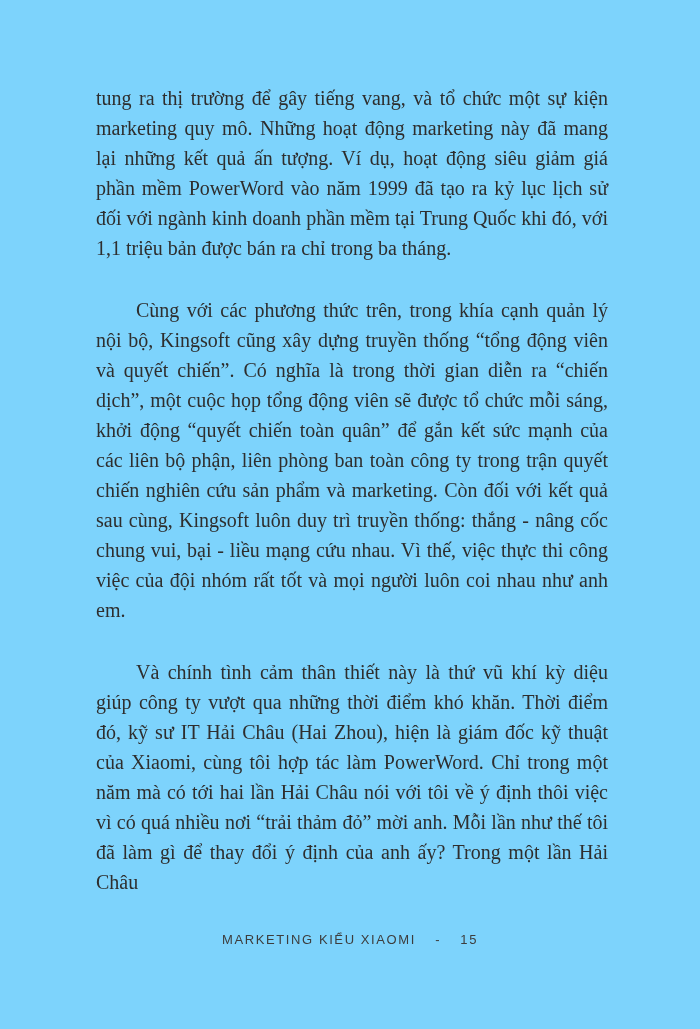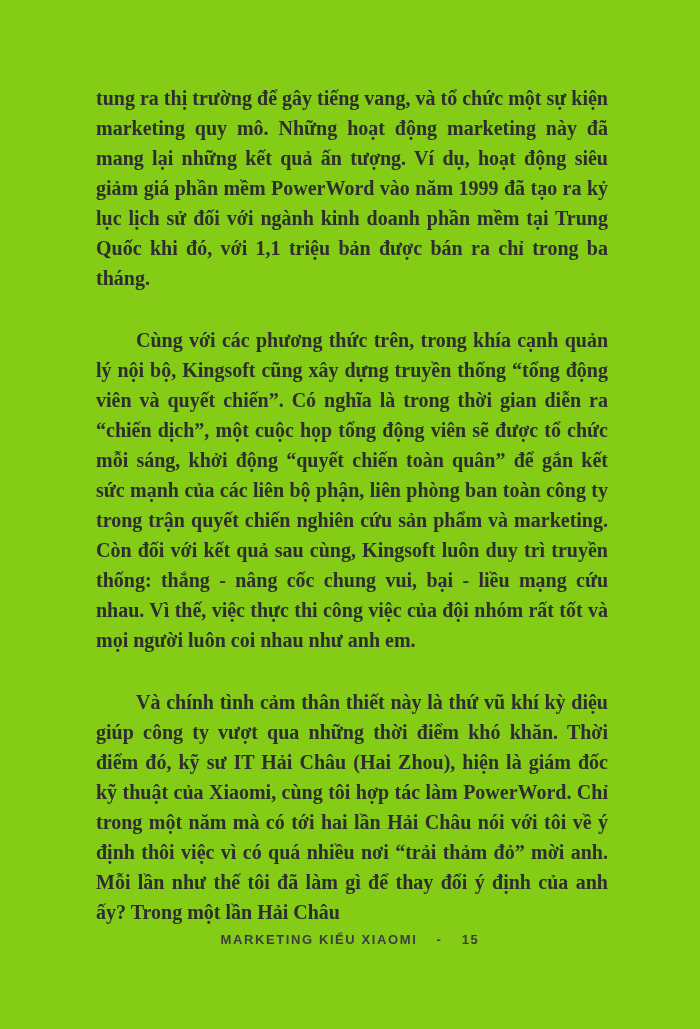--- a/index.html
+++ b/index.html
@@ -4,25 +4,24 @@
   <style>
     html, body {
       margin: 0;
       padding: 0;
       background: #ffffff;
     }
     .page {
       position: relative;
       width: 700px;
       height: 1029px;
-      background: #84cc16;
+      background: #7dd3fc;
       overflow: hidden;
       font-family: "Liberation Serif", serif;
       color: #2e2e2e;
-      font-weight: bold;
     }
     .text-block {
       position: absolute;
       left: 96px;
       top: 83px;
       width: 512px;
       font-size: 20px;
       line-height: 30px;
       text-align: justify;
       text-justify: inter-word;

